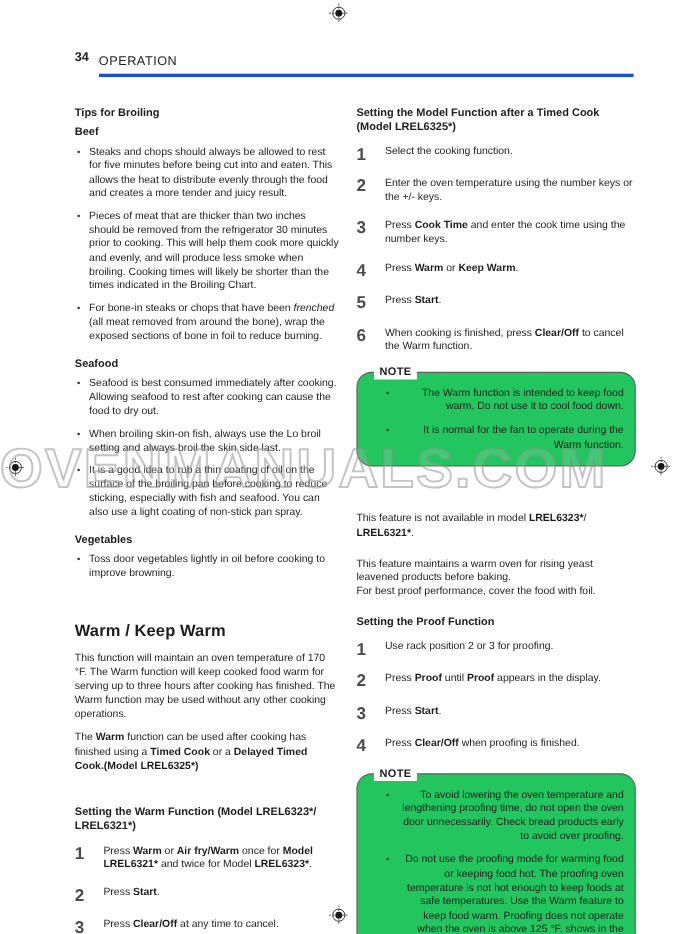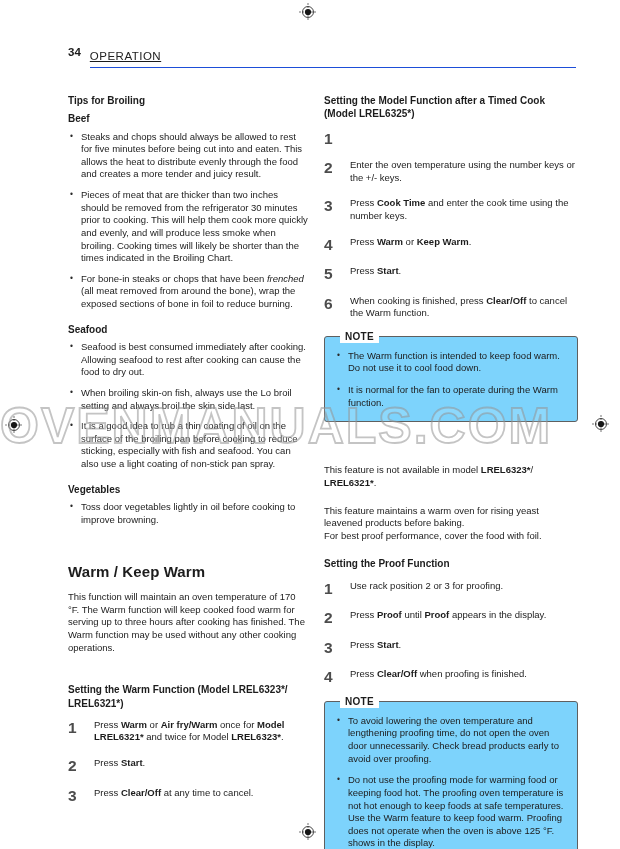--- a/index.html
+++ b/index.html
@@ -22,48 +22,48 @@
   .watermark{
     position:absolute;top:397px;left:0;width:100%;
     font-size:50px;font-weight:bold;letter-spacing:2px;white-space:nowrap;
     color:rgba(255,255,255,0.12);
     -webkit-text-stroke:1.8px rgba(148,148,148,0.55);
     z-index:6;pointer-events:none;
   }
   
   .hdr{display:flex;align-items:flex-start;padding:46px 44px 14px 68px;}
   .hdr .pagenum{font-weight:bold;font-size:11.5px;margin-right:9px;padding-bottom:3px;}
-  .hdr .section-wrap{flex:1;border-bottom:1px solid #1d4ed8;padding-bottom:3px;text-decoration:underline;}
+  .hdr .section-wrap{flex:1;border-bottom:3px solid #1d4ed8;padding-bottom:3px;}
   .hdr .section{font-size:11.5px;letter-spacing:0.5px;color:#222;}
   
   .content{display:flex;padding:12px 42px 0 68px;gap:16px;}
   .col{font-size:9.5px;line-height:1.33;}
   .col.left{width:240px;flex:0 0 240px;}
   .col.right{flex:1;min-width:0;}
   h3{font-size:10px;margin:0 0 5px 0;font-weight:bold;}
   h3.tight{margin-top:12px;}
   h2{font-size:15px;margin:0 0 9px 0;font-weight:bold;letter-spacing:0.1px;}
   .gap-sm{height:6px;}
   p{margin:0 0 9px 0;}
   p.nogap{margin-bottom:0;}
   ul.bullets{list-style:none;margin:0 0 10px 0;padding:0;}
   ul.bullets li{position:relative;padding-left:13px;margin-bottom:8px;}
   ul.bullets li::before{content:"•";position:absolute;left:2px;top:0;font-size:8.5px;color:#2a2a2a;}
   .step{display:flex;margin-bottom:13px;}
   .step-num{flex:0 0 26px;font-size:15.5px;font-weight:bold;color:#4c4c4c;line-height:1.0;padding-top:1px;}
   .step-text{flex:1;}
   .note-box{
-    position:relative;border:1px solid #5f5f5f;border-radius:3px;
-    padding:13px 10px 2px 10px;margin:16px 0 10px 0;background:#7dd3fc;
+    position:relative;border:1px solid #5f5f5f;border-radius:14px;
+    padding:13px 10px 2px 24px;margin:16px 0 10px 0;background:#22c55e;
   }
   .note-label{
     position:absolute;top:-7px;left:15px;background:#ffffff;
     padding:0 5px;font-weight:bold;font-size:10px;letter-spacing:0.3px;
   }
-  .note-box ul.bullets li{margin-bottom:9px;}
+  .note-box ul.bullets li{margin-bottom:9px;text-align:right;}
   .spacer-warm{height:26px;}
   .spacer-proof{height:20px;}
   .spacer-steps{height:4px;}
   b{font-weight:bold;}
   i{font-style:italic;}
 </style>
 </head>
 <body>
 
 <div class="page">
@@ -121,20 +121,21 @@
       </ul>
 
       <h3 class="tight">Vegetables</h3>
       <ul class="bullets">
         <li>Toss door vegetables lightly in oil before cooking to improve browning.</li>
       </ul>
 
       <div class="spacer-warm"></div>
       <h2>Warm / Keep Warm</h2>
       <p>This function will maintain an oven temperature of 170 °F. The Warm function will keep cooked food warm for serving up to three hours after cooking has finished. The Warm function may be used without any other cooking operations.</p>
+      <p>The <b>Warm</b> function can be used after cooking has finished using a <b>Timed Cook</b> or a <b>Delayed Timed Cook.(Model LREL6325*)</b></p>
 
       <div class="spacer-proof"></div>
       <h3>Setting the Warm Function (Model LREL6323*/ LREL6321*)</h3>
       <div class="spacer-steps"></div>
       <div class="step">
         <span class="step-num">1</span>
         <span class="step-text">Press <b>Warm</b> or <b>Air fry/Warm</b> once for <b>Model LREL6321*</b> and twice for Model <b>LREL6323*</b>.</span>
       </div>
       <div class="step">
         <span class="step-num">2</span>
@@ -144,20 +145,21 @@
         <span class="step-num">3</span>
         <span class="step-text">Press <b>Clear/Off</b> at any time to cancel.</span>
       </div>
     </div>
 
     <div class="col right">
       <h3>Setting the Model Function after a Timed Cook (Model LREL6325*)</h3>
       <div class="spacer-steps"></div>
       <div class="step">
         <span class="step-num">1</span>
+        <span class="step-text">Select the cooking function.</span>
       </div>
       <div class="step">
         <span class="step-num">2</span>
         <span class="step-text">Enter the oven temperature using the number keys or the +/- keys.</span>
       </div>
       <div class="step">
         <span class="step-num">3</span>
         <span class="step-text">Press <b>Cook Time</b> and enter the cook time using the number keys.</span>
       </div>
       <div class="step">

